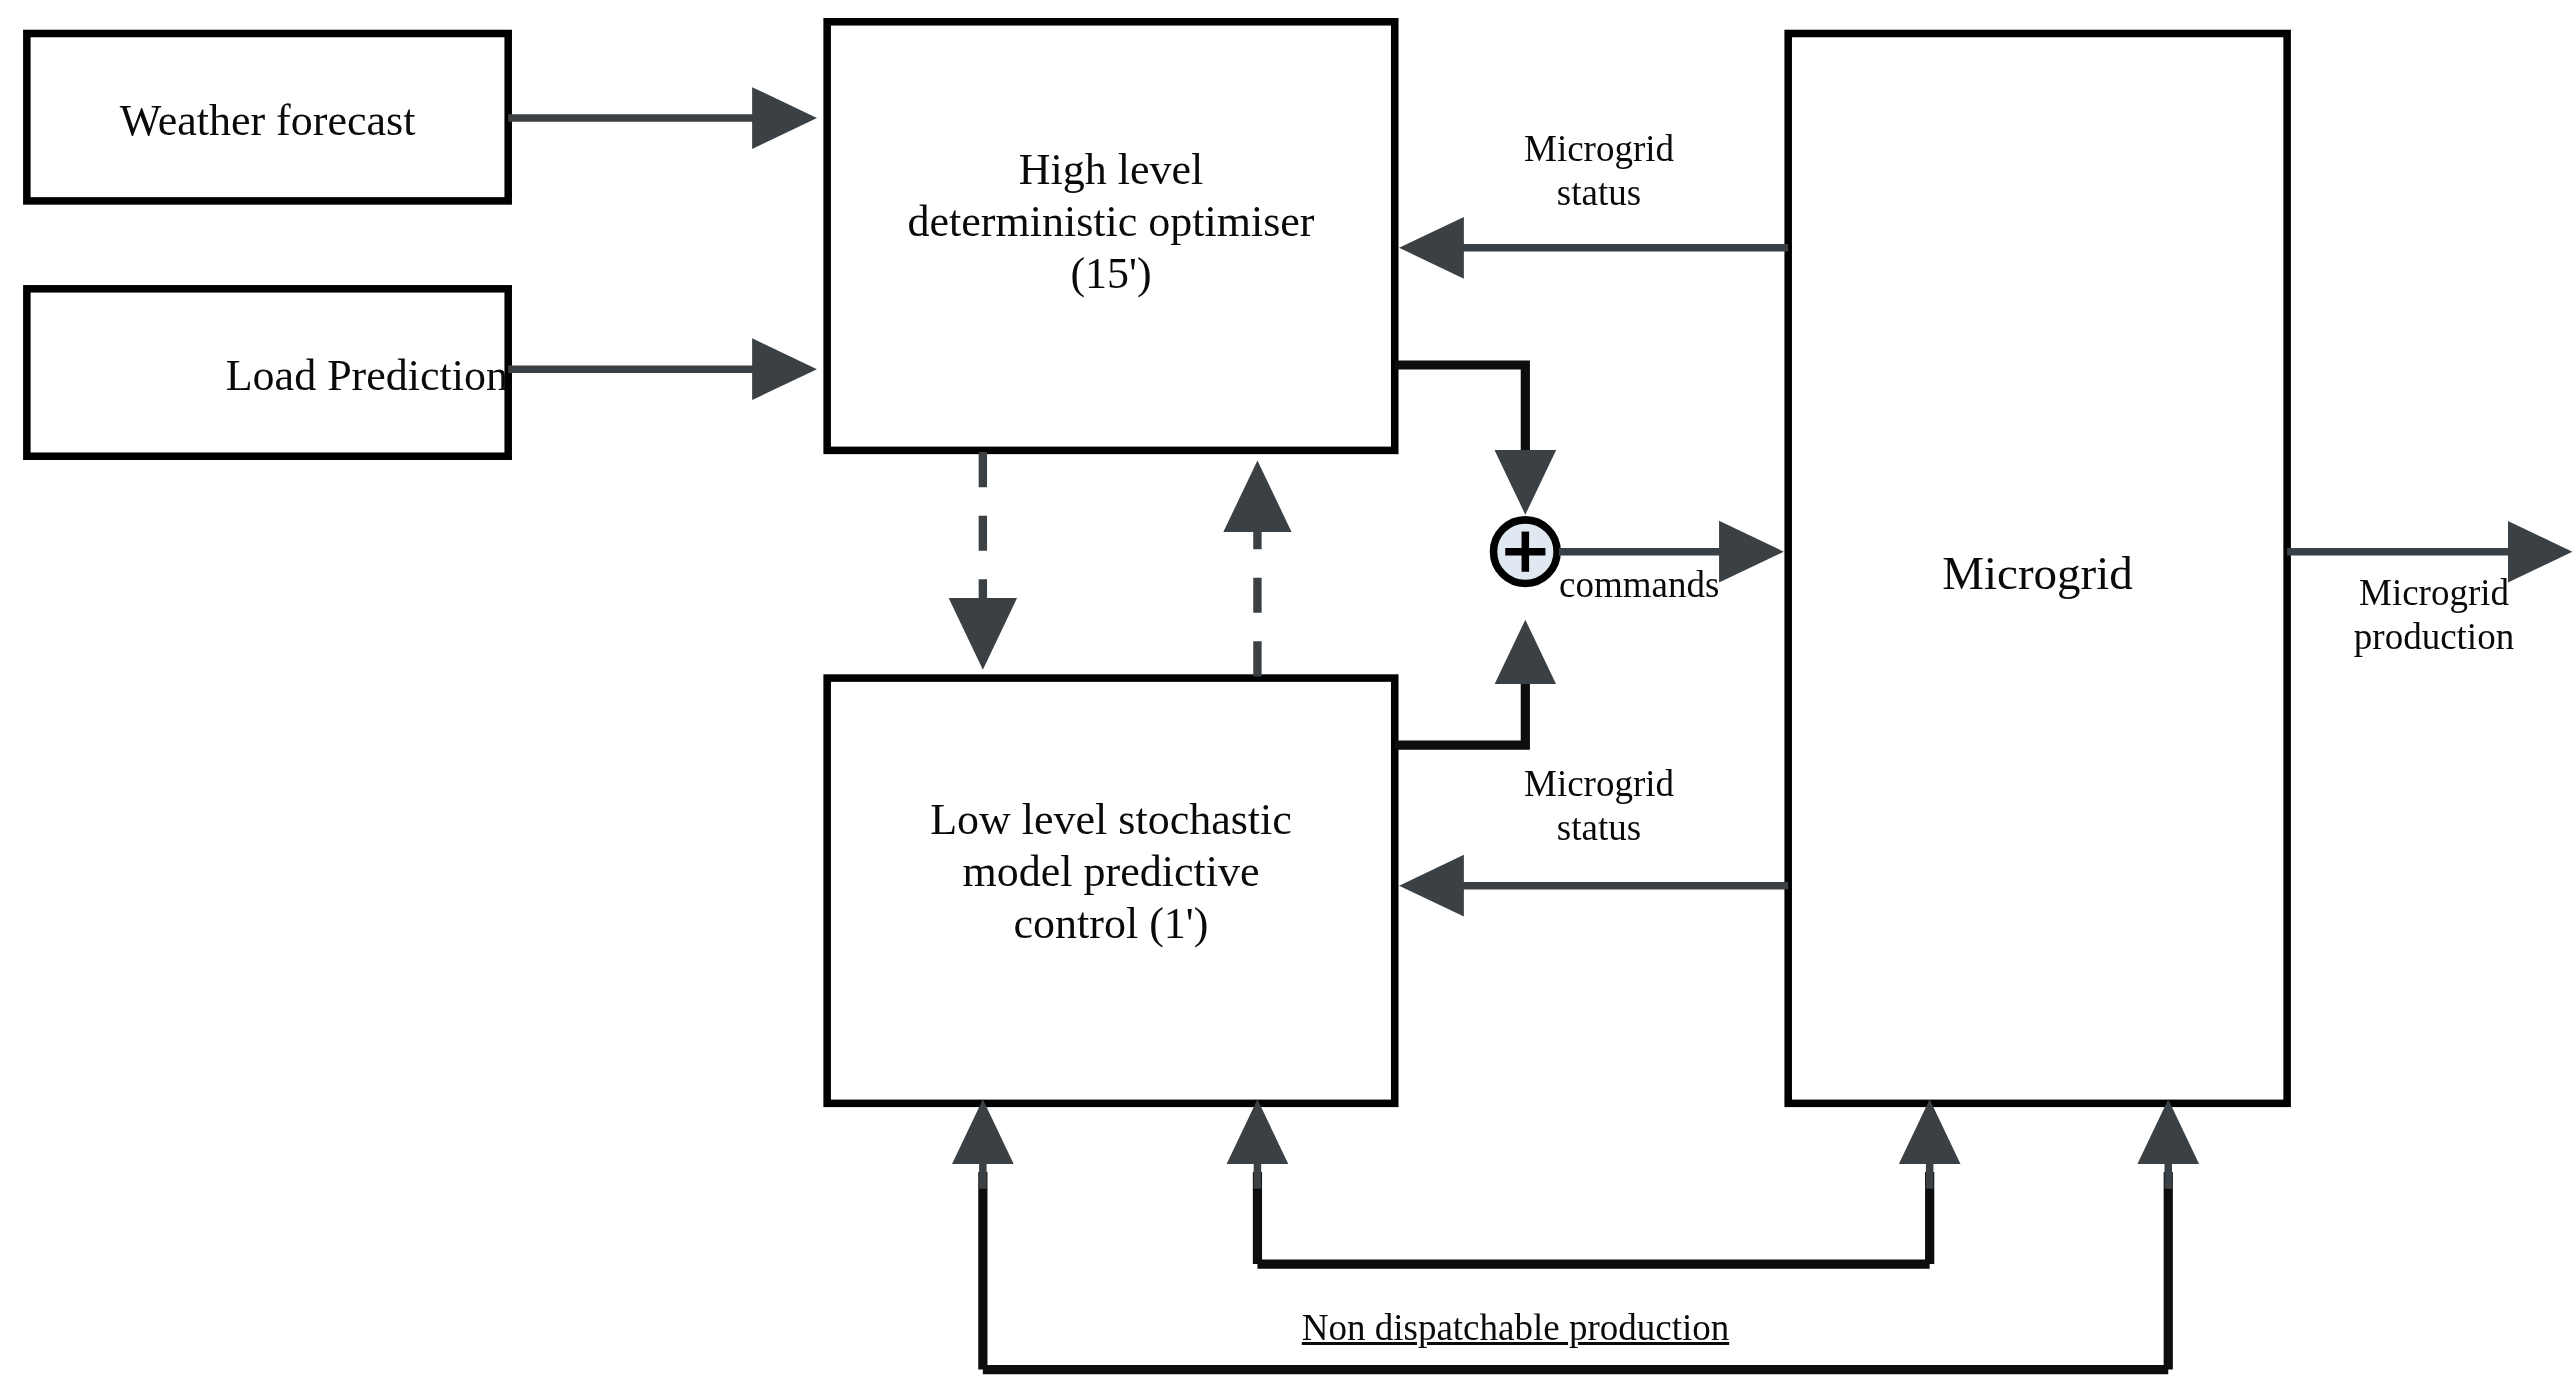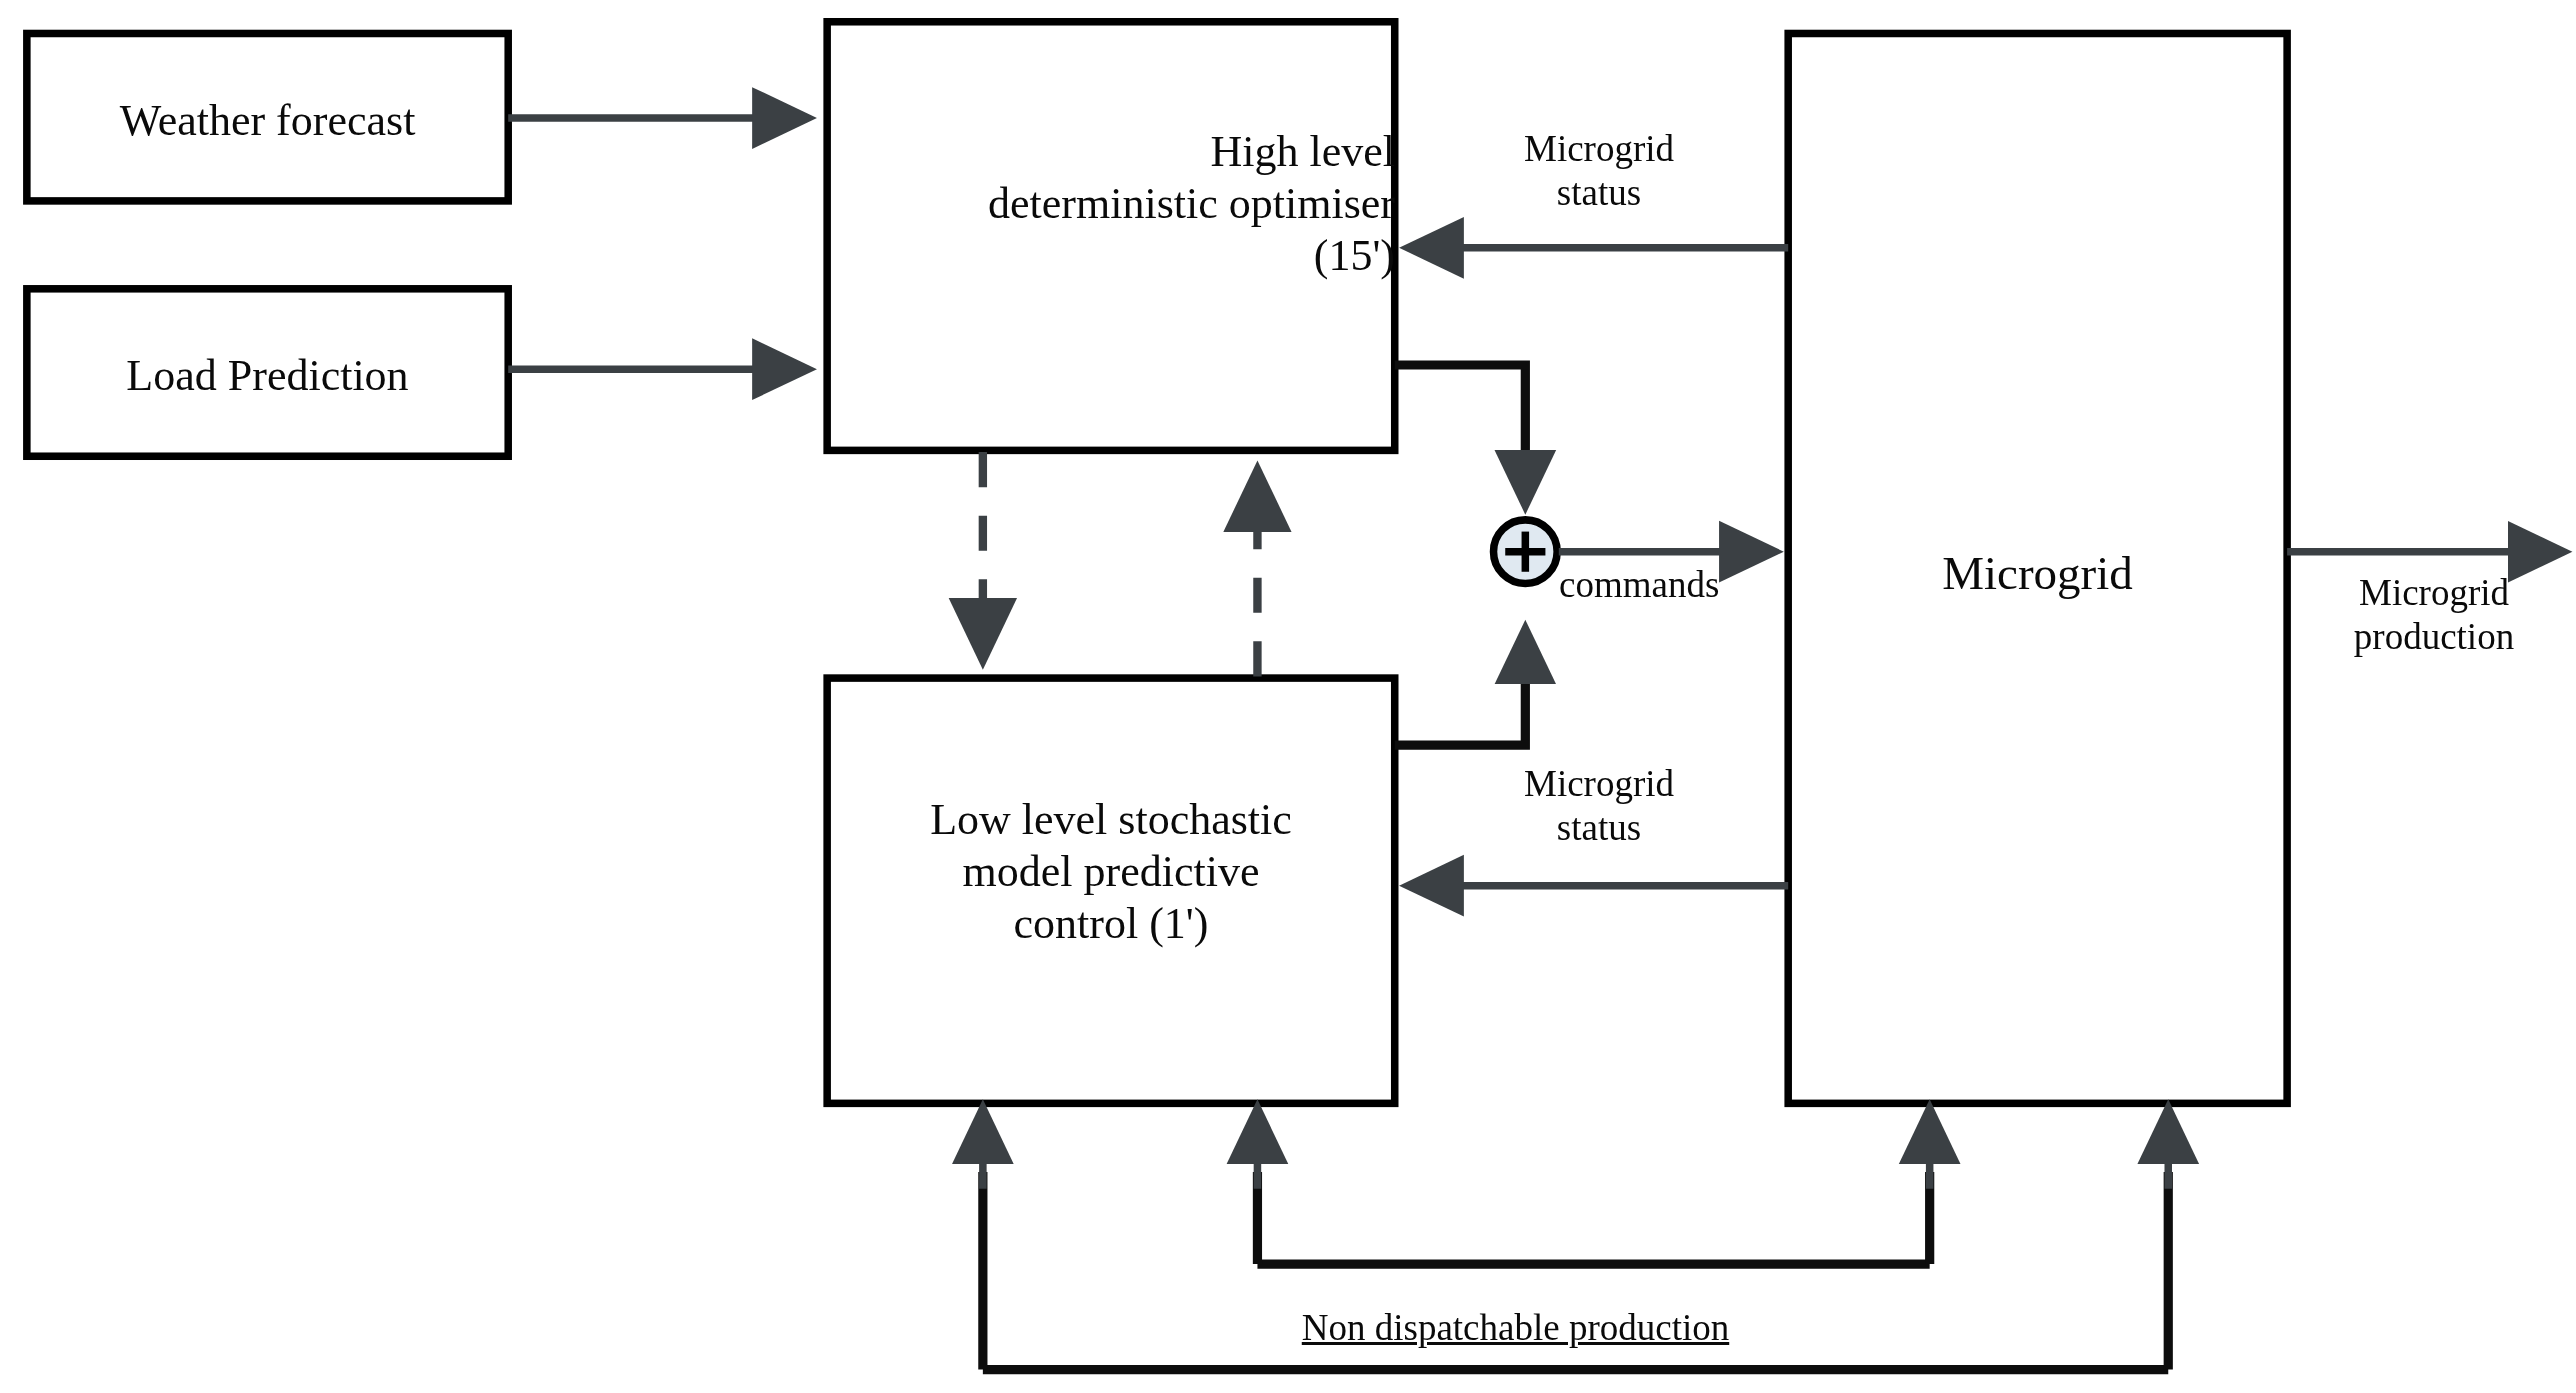--- a/index.html
+++ b/index.html
@@ -126,23 +126,23 @@
 
     <path class="line-thick" d="M1174,1636 L2590,1636"></path>
     <line class="line-thick" x1="1174" y1="1636" x2="1174" y2="1400"></line>
     <line class="line-arrow" x1="1174" y1="1420" x2="1174" y2="1324" marker-end="url(#ah)"></line>
     <line class="line-thick" x1="2590" y1="1636" x2="2590" y2="1400"></line>
     <line class="line-arrow" x1="2590" y1="1420" x2="2590" y2="1324" marker-end="url(#ah)"></line>
   </svg>
 
   <div class="lbl blk-label" style="left:27px; top:95px; width:481px;">Weather forecast</div>
 
-  <div class="lbl blk-label" style="left:27px; top:350px; width:481px;">Load Prediction</div>
+  <div class="lbl blk-label" style="left:27px; top:350px; width:481px;text-align:right;">Load Prediction</div>
 
-  <div class="lbl blk-label" style="left:827px; top:126px; width:568px;text-align:right;">High level
+  <div class="lbl blk-label" style="left:827px; top:144px; width:568px;">High level
 deterministic optimiser
 (15')</div>
 
   <div class="lbl blk-label" style="left:827px; top:794px; width:568px;">Low level stochastic
 model predictive
 control (1')</div>
 
   <div class="lbl big-label" style="left:1788px; top:546px; width:499px;">Microgrid</div>
 
   <div class="lbl edge-label" style="left:1423px; top:127px; width:352px;">Microgrid

